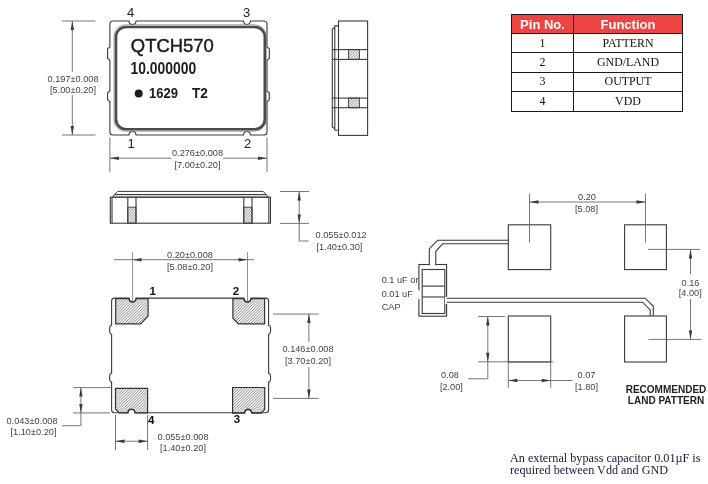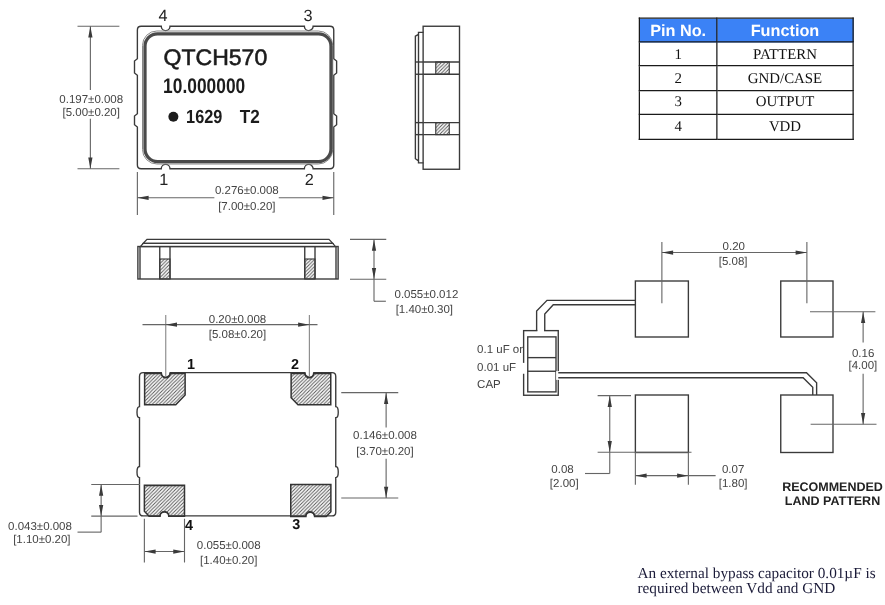--- a/index.html
+++ b/index.html
@@ -1,20 +1,20 @@
 <!DOCTYPE html>
 <html><head>
 <meta charset="utf-8">
 <style>
 html,body{margin:0;padding:0;background:#fff;}
 body{width:708px;height:484px;position:relative;font-family:"Liberation Sans",sans-serif;overflow:hidden;}
 .abs{position:absolute;}
 #pintable{position:absolute;left:511px;top:14px;width:172px;border-collapse:collapse;}
 #pintable td{border:1.6px solid #1a1a1a;text-align:center;padding:0;}
-#pintable .hdr{background:#3b82f6;color:#fff;font-weight:bold;font-size:13px;height:18px;font-family:"Liberation Sans",sans-serif;}
+#pintable .hdr{background:#ef4444;color:#fff;font-weight:bold;font-size:13px;height:18px;font-family:"Liberation Sans",sans-serif;}
 #pintable .bd{font-family:"Liberation Serif",serif;font-size:11.9px;color:#111;height:18.4px;}
 #note{position:absolute;left:510px;top:453px;width:200px;font-family:"Liberation Serif",serif;font-size:12.2px;color:#1a1a38;line-height:11.7px;}
 </style>
 </head>
 <body>
 <svg class="abs" style="left:0;top:0" width="708" height="484" viewBox="0 0 708 484">
 <defs>
 <pattern id="hatch" patternUnits="userSpaceOnUse" width="2.8" height="2.8">
   <path d="M-0.9,3.7 L3.7,-0.9 M-0.9,0.9 L0.9,-0.9 M1.9,3.7 L3.7,1.9" stroke="#555" stroke-width="0.75" fill="none"></path>
 </pattern>
@@ -254,21 +254,21 @@
       <tr>
         <td class="hdr" style="width:61px">Pin No.</td>
         <td class="hdr">Function</td>
       </tr>
 <tr>
         <td class="bd">1</td>
         <td class="bd">PATTERN</td>
       </tr>
 <tr>
         <td class="bd">2</td>
-        <td class="bd">GND/CASE</td>
+        <td class="bd">GND/LAND</td>
       </tr>
 <tr>
         <td class="bd">3</td>
         <td class="bd">OUTPUT</td>
       </tr>
 <tr>
         <td class="bd">4</td>
         <td class="bd">VDD</td>
       </tr>
 </tbody>

